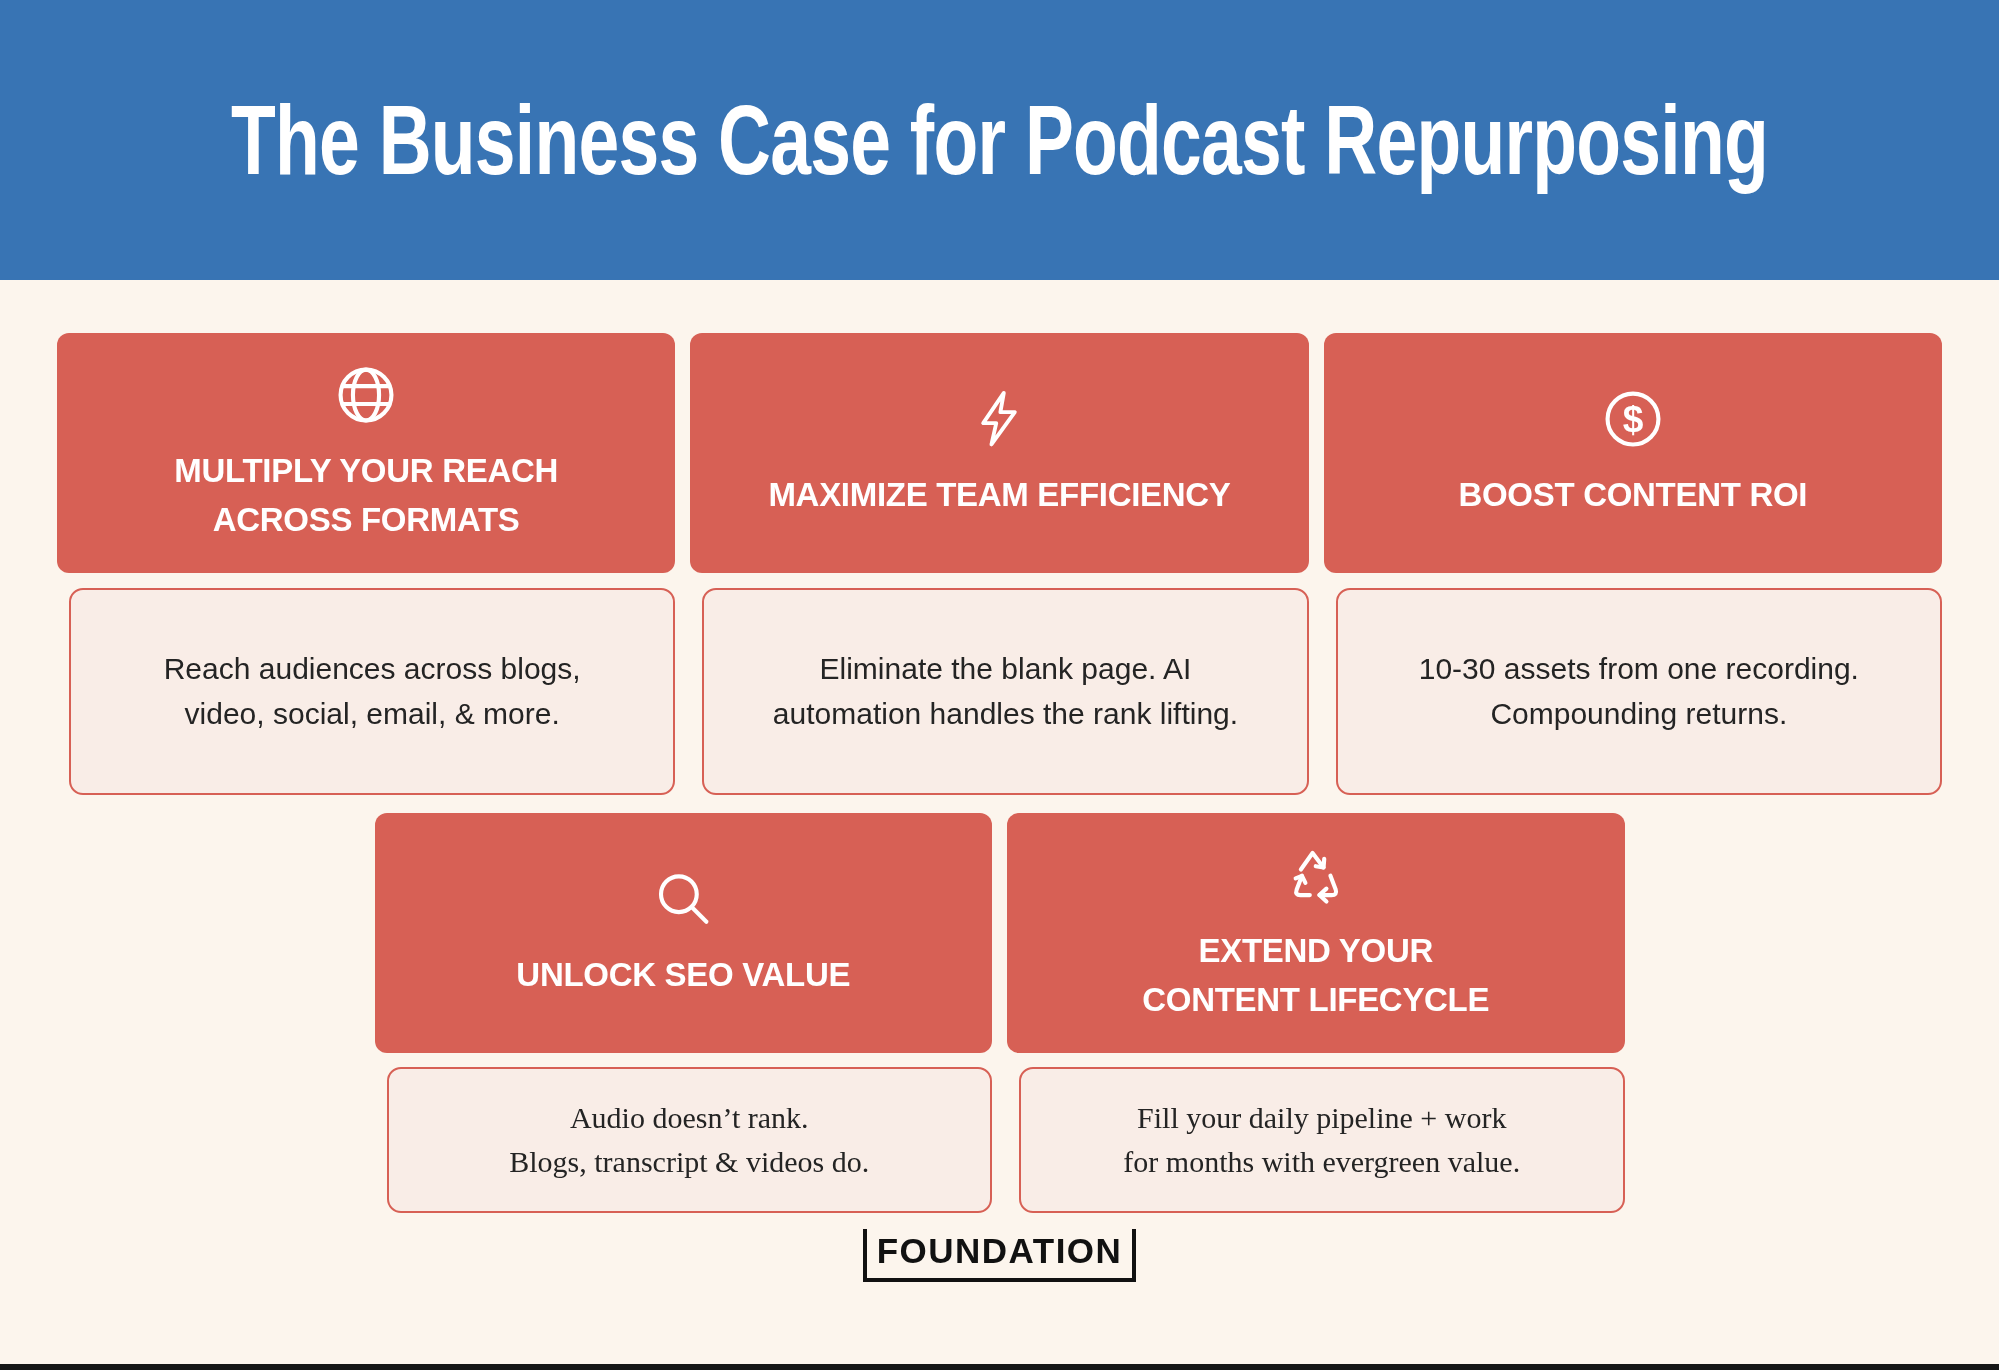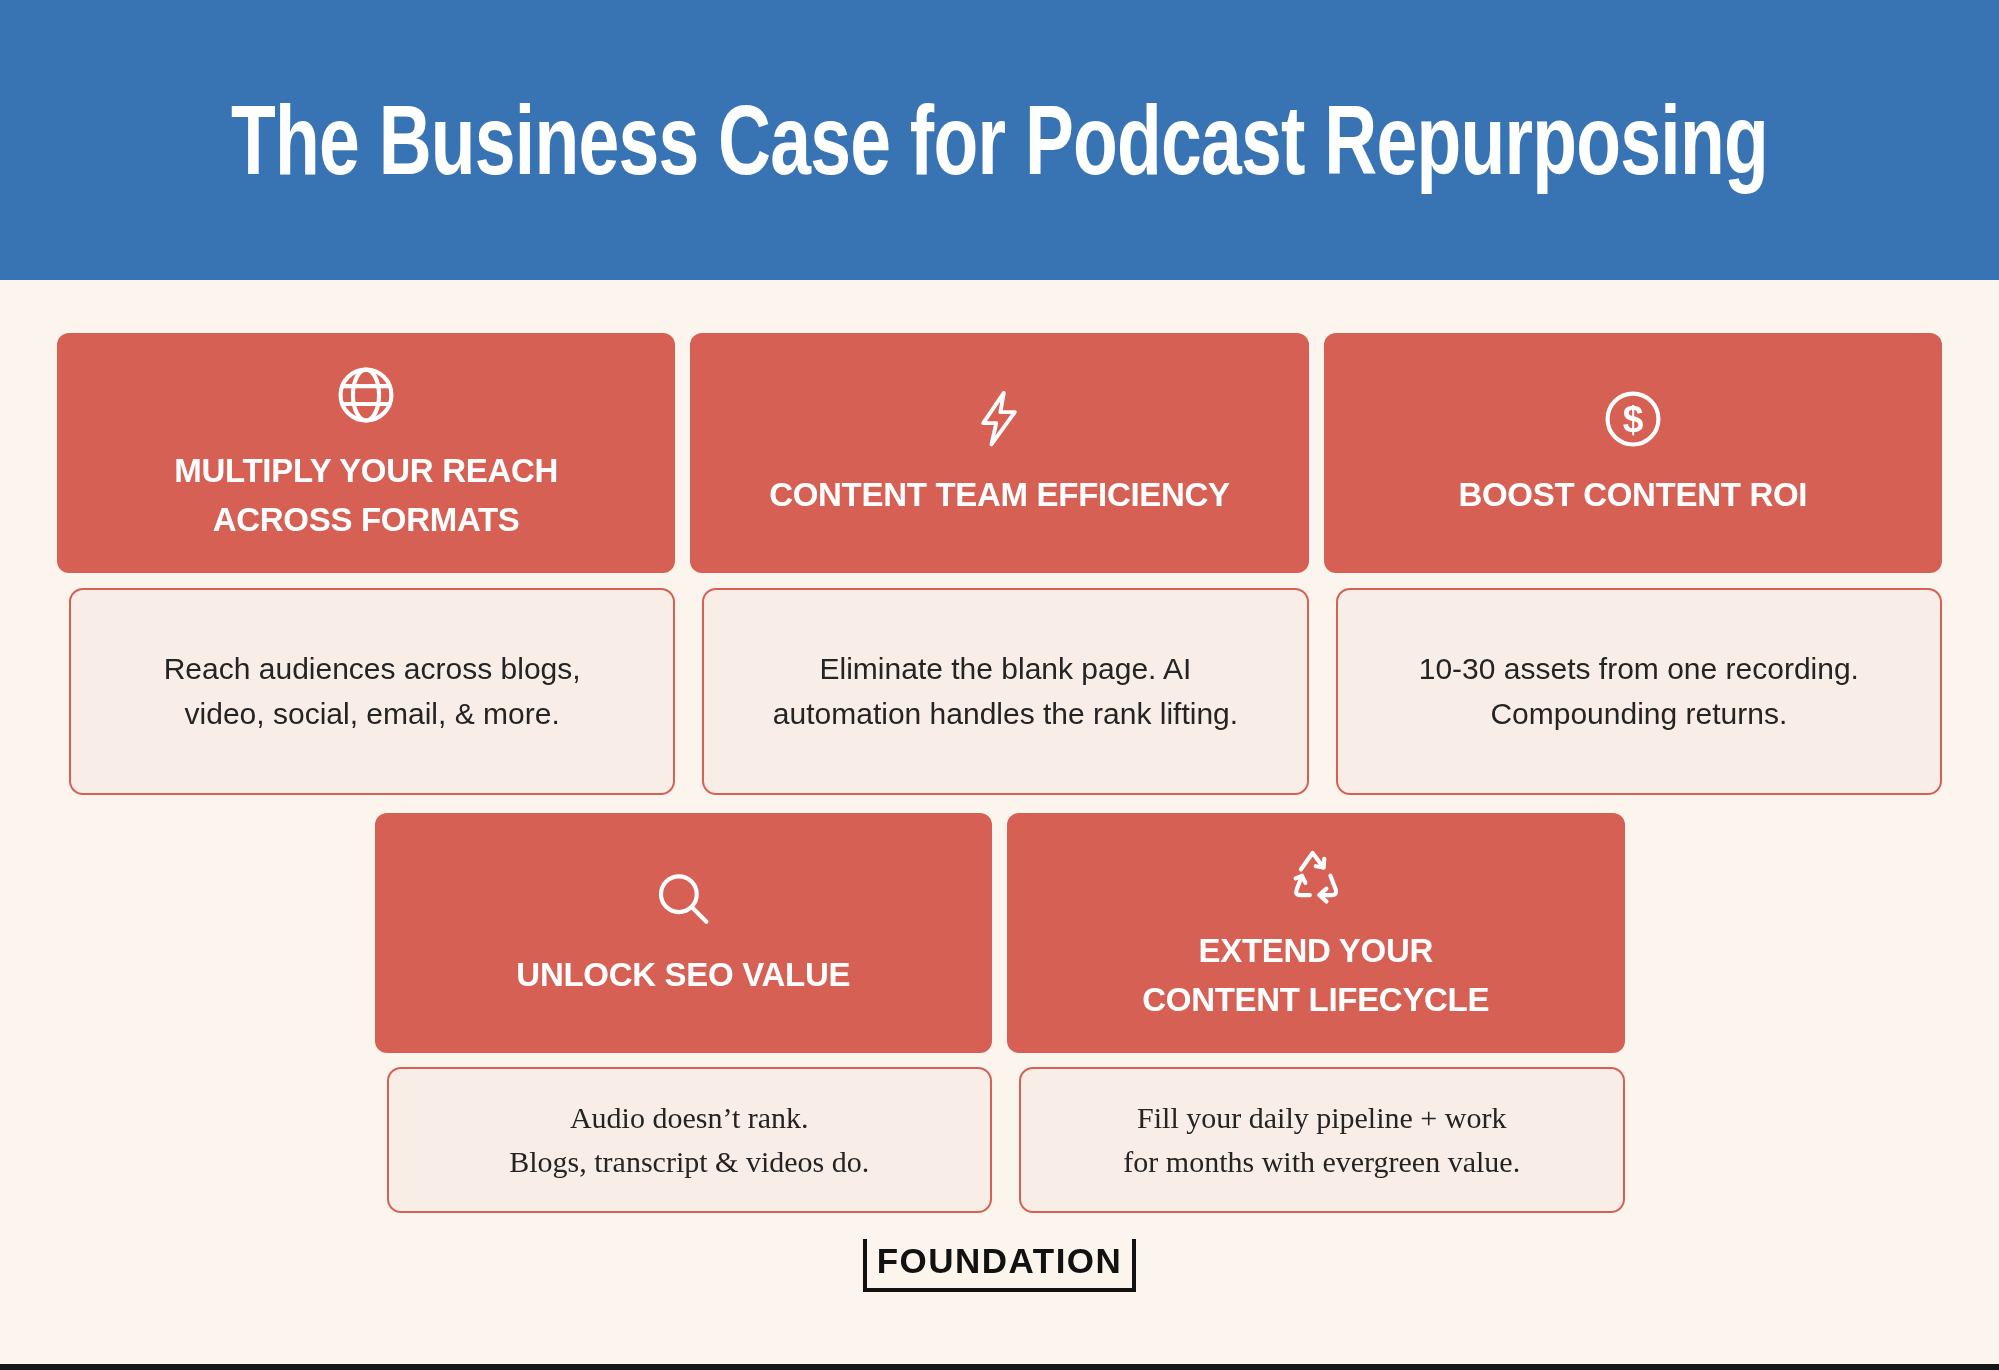--- a/index.html
+++ b/index.html
@@ -81,21 +81,21 @@
   }
   .cards-bottom .card-desc { margin-top: 14px; height: 146px; font-family: Liberation Serif, serif; }
   .card-desc-text {
     color: #242424;
     font-size: 30px;
     line-height: 1.48;
     white-space: pre-line;
   }
   
   .footer {
-    margin-top: 26px;
+    margin-top: 16px;
     display: flex;
     justify-content: center;
   }
   .footer-logo {
     display: inline-block;
     border-left: 4px solid #111111;
     border-right: 4px solid #111111;
     border-bottom: 4px solid #111111;
     padding: 2px 10px 7px 10px;
     color: #111111;
@@ -140,21 +140,21 @@
       </div>
     </div>
 
     <div class="feature">
       <div class="card-header">
         <span class="card-icon">
           <svg viewBox="0 0 48 48" fill="none" stroke="#ffffff" stroke-width="2.8" stroke-linejoin="round">
             <path d="M27.5 5 L12.5 27 H22 L18.5 42.5 L35.5 19 H25 Z"></path>
           </svg>
         </span>
-        <div class="card-title">CONTENT TEAM EFFICIENCY</div>
+        <div class="card-title">MAXIMIZE TEAM EFFICIENCY</div>
       </div>
       <div class="card-desc">
         <div class="card-desc-text">Eliminate the blank page. AI
 automation handles the rank lifting.</div>
       </div>
     </div>
 
     <div class="feature">
       <div class="card-header">
         <span class="card-icon">

